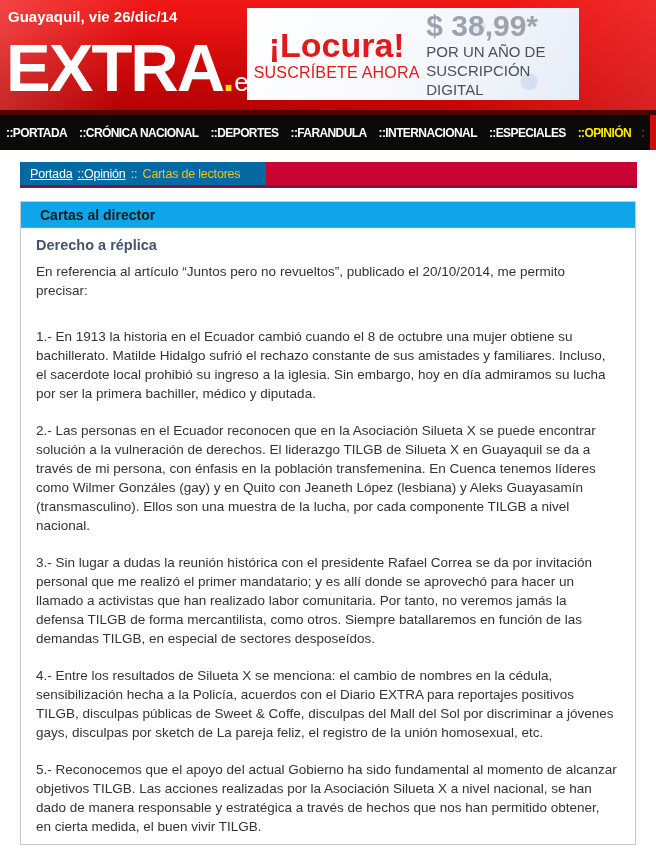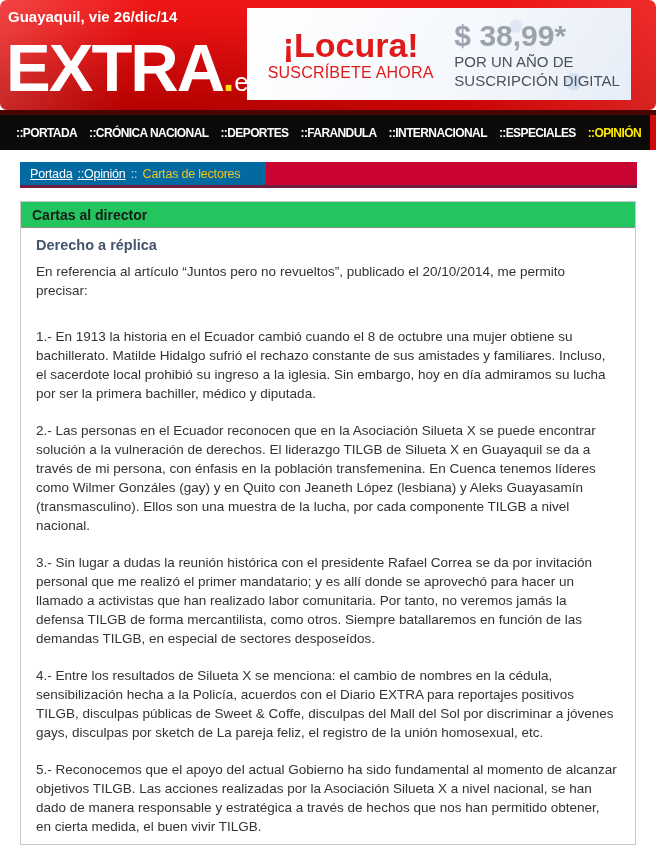--- a/index.html
+++ b/index.html
@@ -13,40 +13,39 @@
 
   
   .masthead {
     position: relative;
     height: 110px;
     background:
       linear-gradient(108deg, rgba(255,255,255,0.20) 0%, rgba(255,255,255,0) 22%),
       linear-gradient(292deg, rgba(255,255,255,0.12) 0%, rgba(255,255,255,0) 28%),
       radial-gradient(ellipse at 25% 130%, rgba(140,0,0,0.55) 0%, rgba(140,0,0,0) 60%),
       linear-gradient(180deg, #ef1616 0%, #d10404 100%);
-    border-radius: 7px;
   }
   .masthead-date {
     position: absolute; left: 8px; top: 8px;
     color: #ffffff; font-size: 15px; font-weight: bold;
   }
   .logo {
     position: absolute; left: 6px; top: 34px;
     white-space: nowrap; cursor: pointer;
   }
   .logo-name {
     color: #ffffff; font-weight: bold; font-size: 67px;
     letter-spacing: -2px; line-height: 1;
   }
   .logo-dot { color: #ffe000; font-weight: bold; font-size: 40px; }
   .logo-tld { color: #ffffff; font-size: 26px; letter-spacing: 0px; text-align: center; }
 
   .promo {
     position: absolute; left: 247px; top: 8px;
-    width: 384px; height: 92px;
+    width: 332px; height: 92px;
     background:
       radial-gradient(circle at 85% 80%, rgba(190,210,235,0.55) 0 8px, rgba(190,210,235,0) 9px),
       radial-gradient(circle at 70% 20%, rgba(200,215,240,0.45) 0 6px, rgba(200,215,240,0) 7px),
       linear-gradient(120deg, #ffffff 0%, #f5f8fc 55%, #e7edf7 100%);
     display: flex; align-items: center; cursor: pointer;
   }
   .promo-left { width: 54%; text-align: center; padding-top: 2px; }
   .promo-headline {
     color: #e01a1a; font-weight: bold; font-size: 34px; line-height: 1.05;
   }
@@ -57,21 +56,21 @@
   .promo-price { color: #9ba3ac; font-weight: bold; font-size: 30px; line-height: 1.1; }
   .promo-line { color: #4a515c; font-size: 15px; line-height: 19px; }
 
   .masthead-divider { height: 5px; background: #4a0503; }
 
   
   .nav {
     position: relative;
     height: 35px; background: #0b0a08;
     display: flex; align-items: center;
-    padding: 0 10px; white-space: nowrap;
+    padding: 0 0; white-space: nowrap;
   }
   .nav-item {
     color: #ffffff; font-weight: bold; font-size: 12px;
     letter-spacing: -0.6px; padding: 0 6px; cursor: pointer;
   }
   .nav-item.active { color: #ffec00; }
   .nav-trailing { color: #9c2d10; font-weight: bold; font-size: 12px; padding-left: 4px; }
   .nav-edge { position: absolute; right: 0; top: 0; width: 6px; height: 100%; background: #cf0a0a; }
 
   
@@ -90,22 +89,22 @@
   }
   .breadcrumb-sep { color: #e8e0d8; font-size: 12.5px; margin-right: 5px; }
   .breadcrumb-current { color: #f0c41c; font-size: 12.5px; letter-spacing: -0.2px; }
 
   
   .content-box {
     margin: 13px 0 0 20px; width: 616px; height: 644px;
     border: 1px solid #c9c9c9; background: #ffffff; overflow: hidden;
   }
   .box-header {
-    background: #22c55e; border-bottom: 1px solid #8f8f85;
-    padding: 5px 11px 4px; font-weight: bold; font-size: 14px; color: #1a1a1a;
+    background: #0ea5e9; border-bottom: 1px solid #8f8f85;
+    padding: 5px 19px 4px; font-weight: bold; font-size: 14px; color: #1a1a1a;
   }
   .box-body { padding: 9px 17px 0 15px; }
   .article-title {
     color: #44546a; font-size: 14.5px; font-weight: bold;
     margin: 0 0 9px;
   }
   .body-text {
     font-size: 13.5px; color: #333333; line-height: 19px;
     margin: 0 0 18px;
   }

